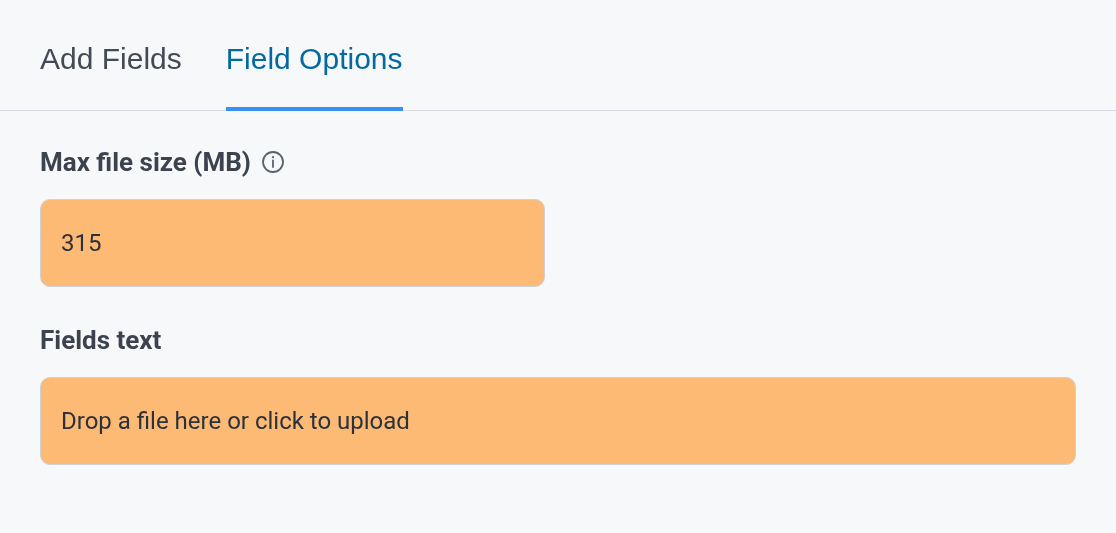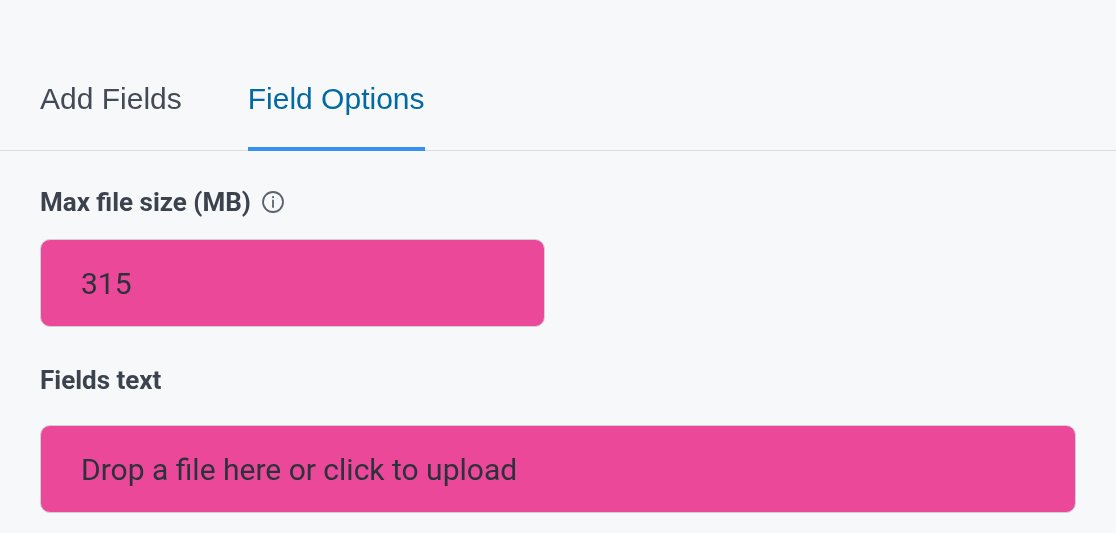--- a/index.html
+++ b/index.html
@@ -11,22 +11,21 @@
       font-family: -apple-system, BlinkMacSystemFont, "Segoe UI", Roboto, Helvetica, Arial, sans-serif;
       background: #f6f8fa;
       width: 1116px;
       height: 533px;
       overflow: hidden;
     }
     .tabs {
       display: flex;
       padding: 0 40px;
       border-bottom: 1px solid #d9dde3;
-      gap: 66px;
-      margin-top: 40px;
+      gap: 44px;
     }
     .tab {
       padding: 42px 0 34px 0;
       font-size: 30px;
       font-weight: 500;
       color: #444a55;
       cursor: pointer;
       position: relative;
       border: none;
       background: none;
@@ -66,32 +65,31 @@
       height: 24px;
       color: #5a626e;
     }
     .info-icon svg {
       width: 24px;
       height: 24px;
     }
     .text-input {
       width: 505px;
       height: 88px;
-      padding: 0 40px;
-      font-size: 30px;
+      padding: 0 20px;
+      font-size: 24px;
       color: #2c323c;
-      background: #ec4899;
+      background: #fdba74;
       border: 1px solid #cdd2d9;
       border-radius: 10px;
       outline: none;
       font-family: inherit;
     }
     .text-input.full {
       width: 100%;
-      margin-top: 8px;
     }
   </style>
 </head>
 <body>
 
 <div class="tabs">
   <button class="tab">Add Fields</button>
   <button class="tab active">Field Options</button>
 </div>
 

